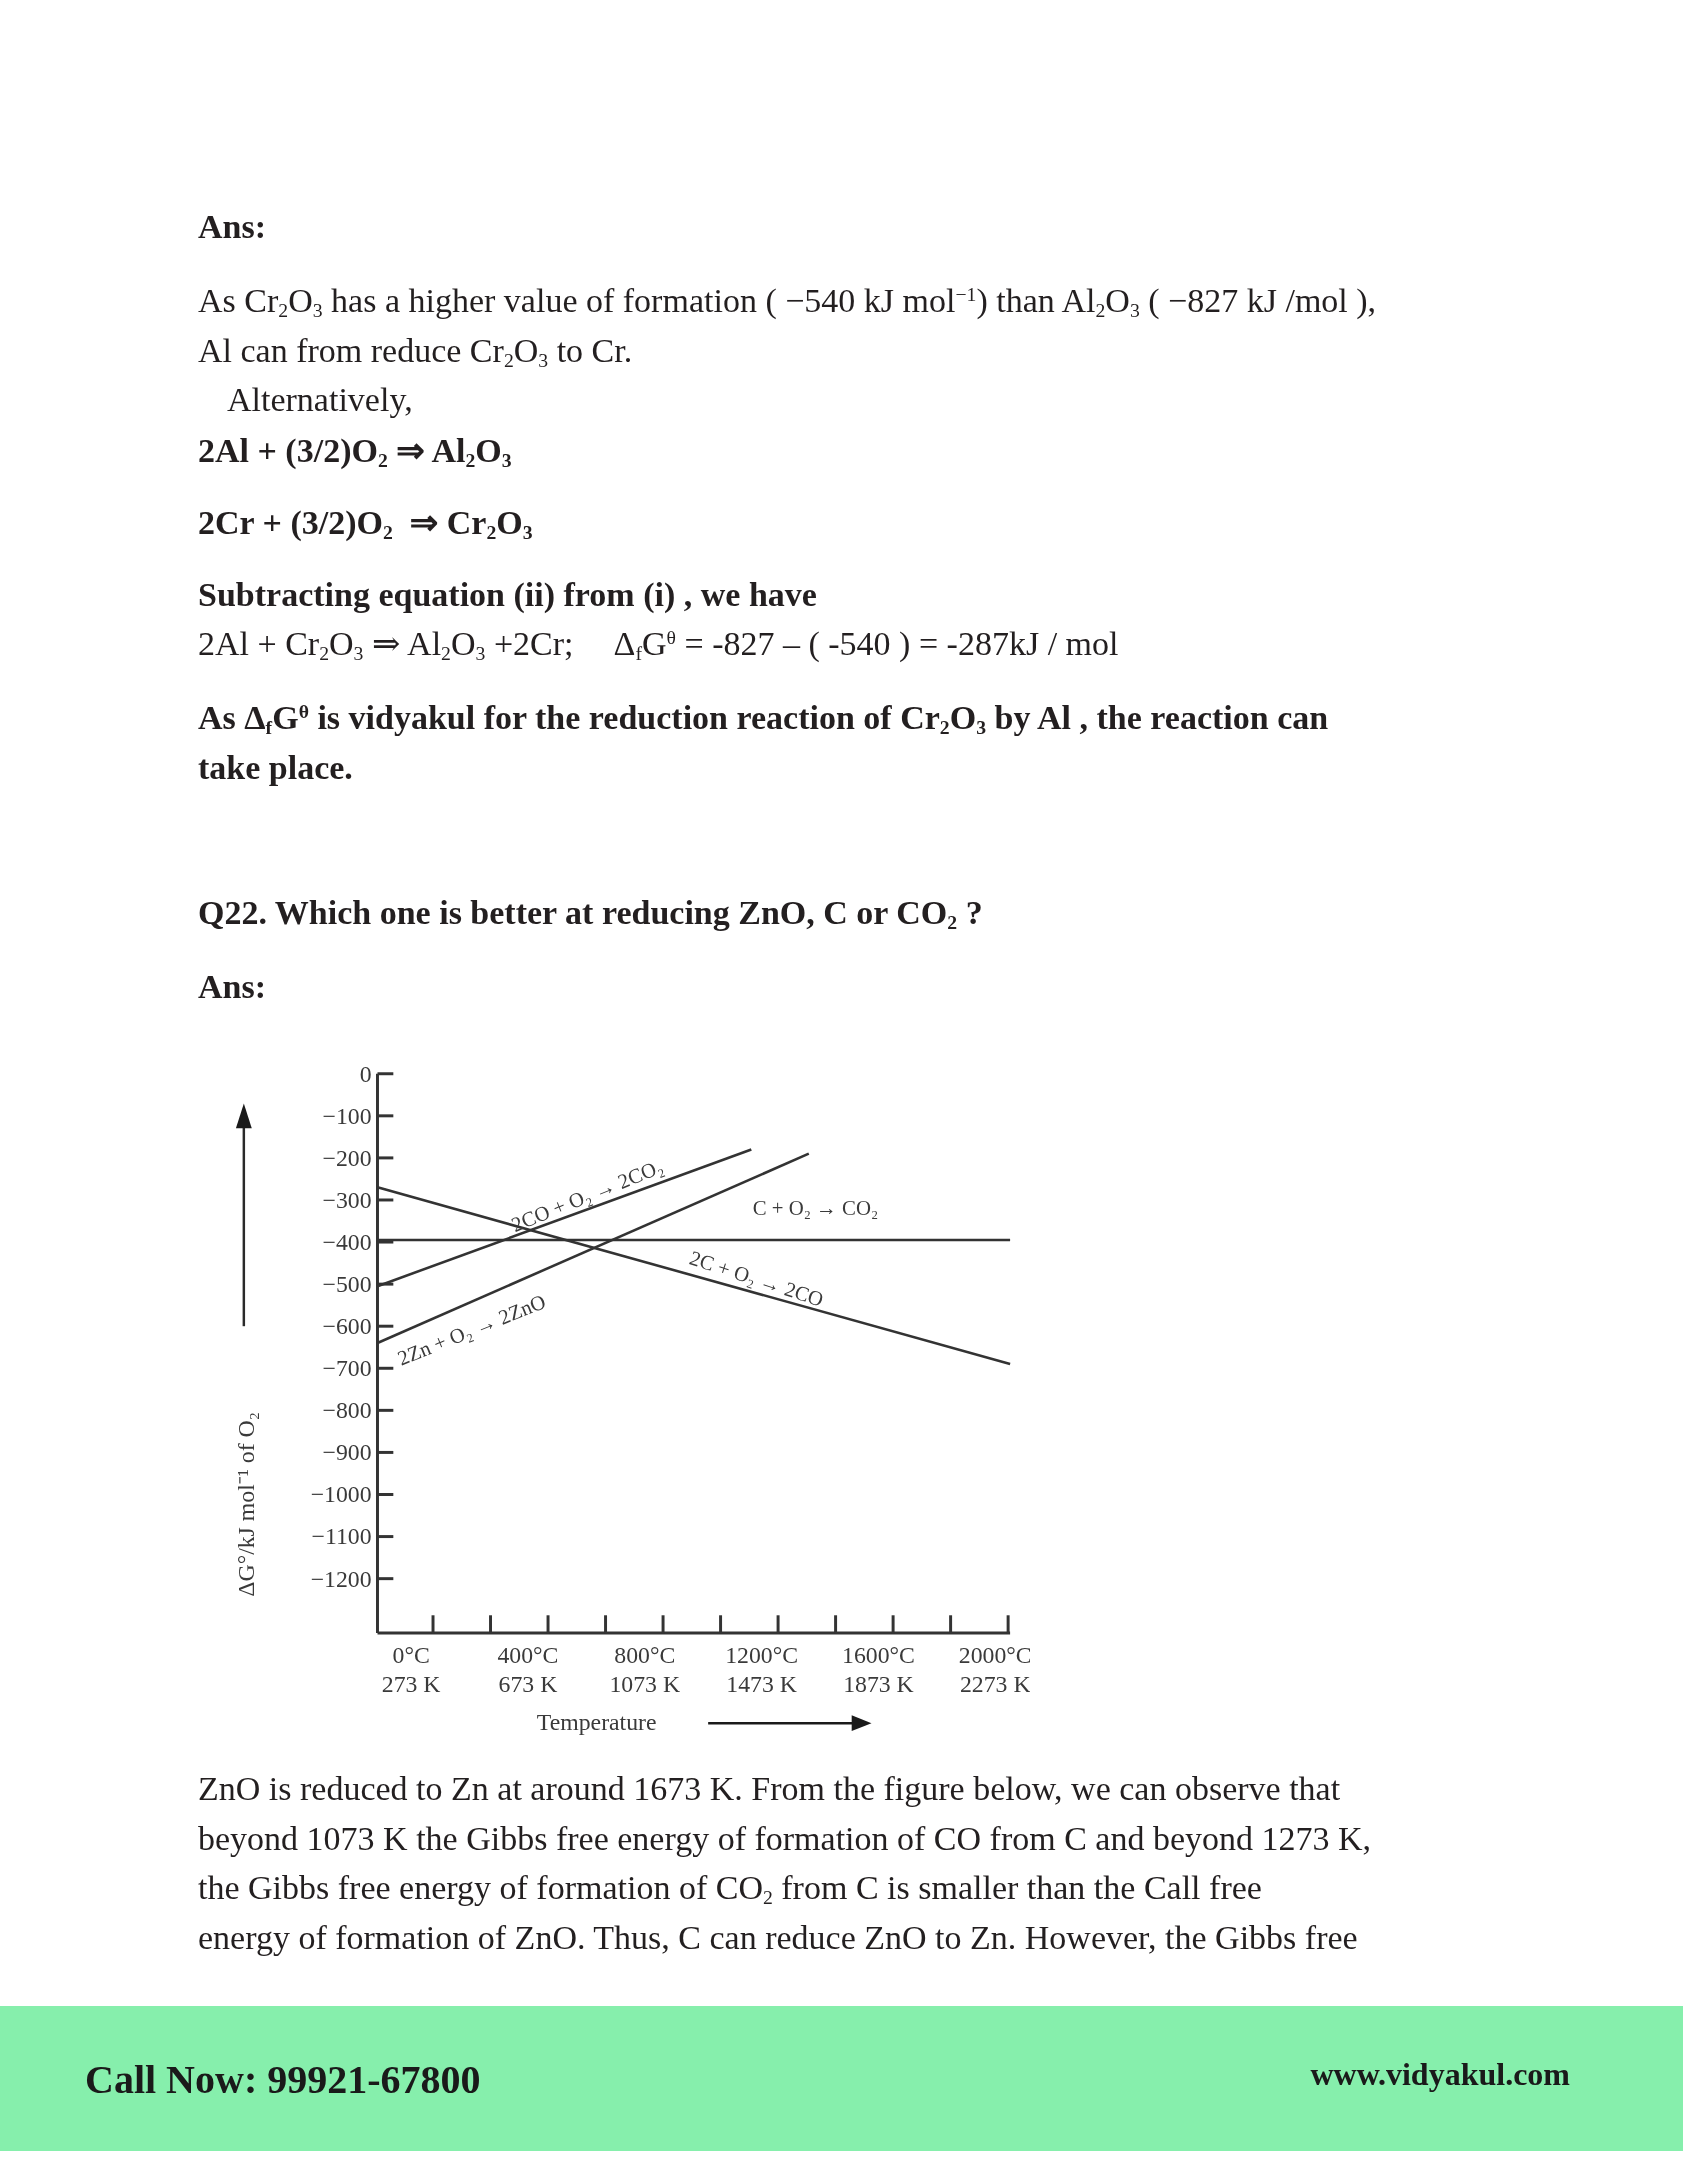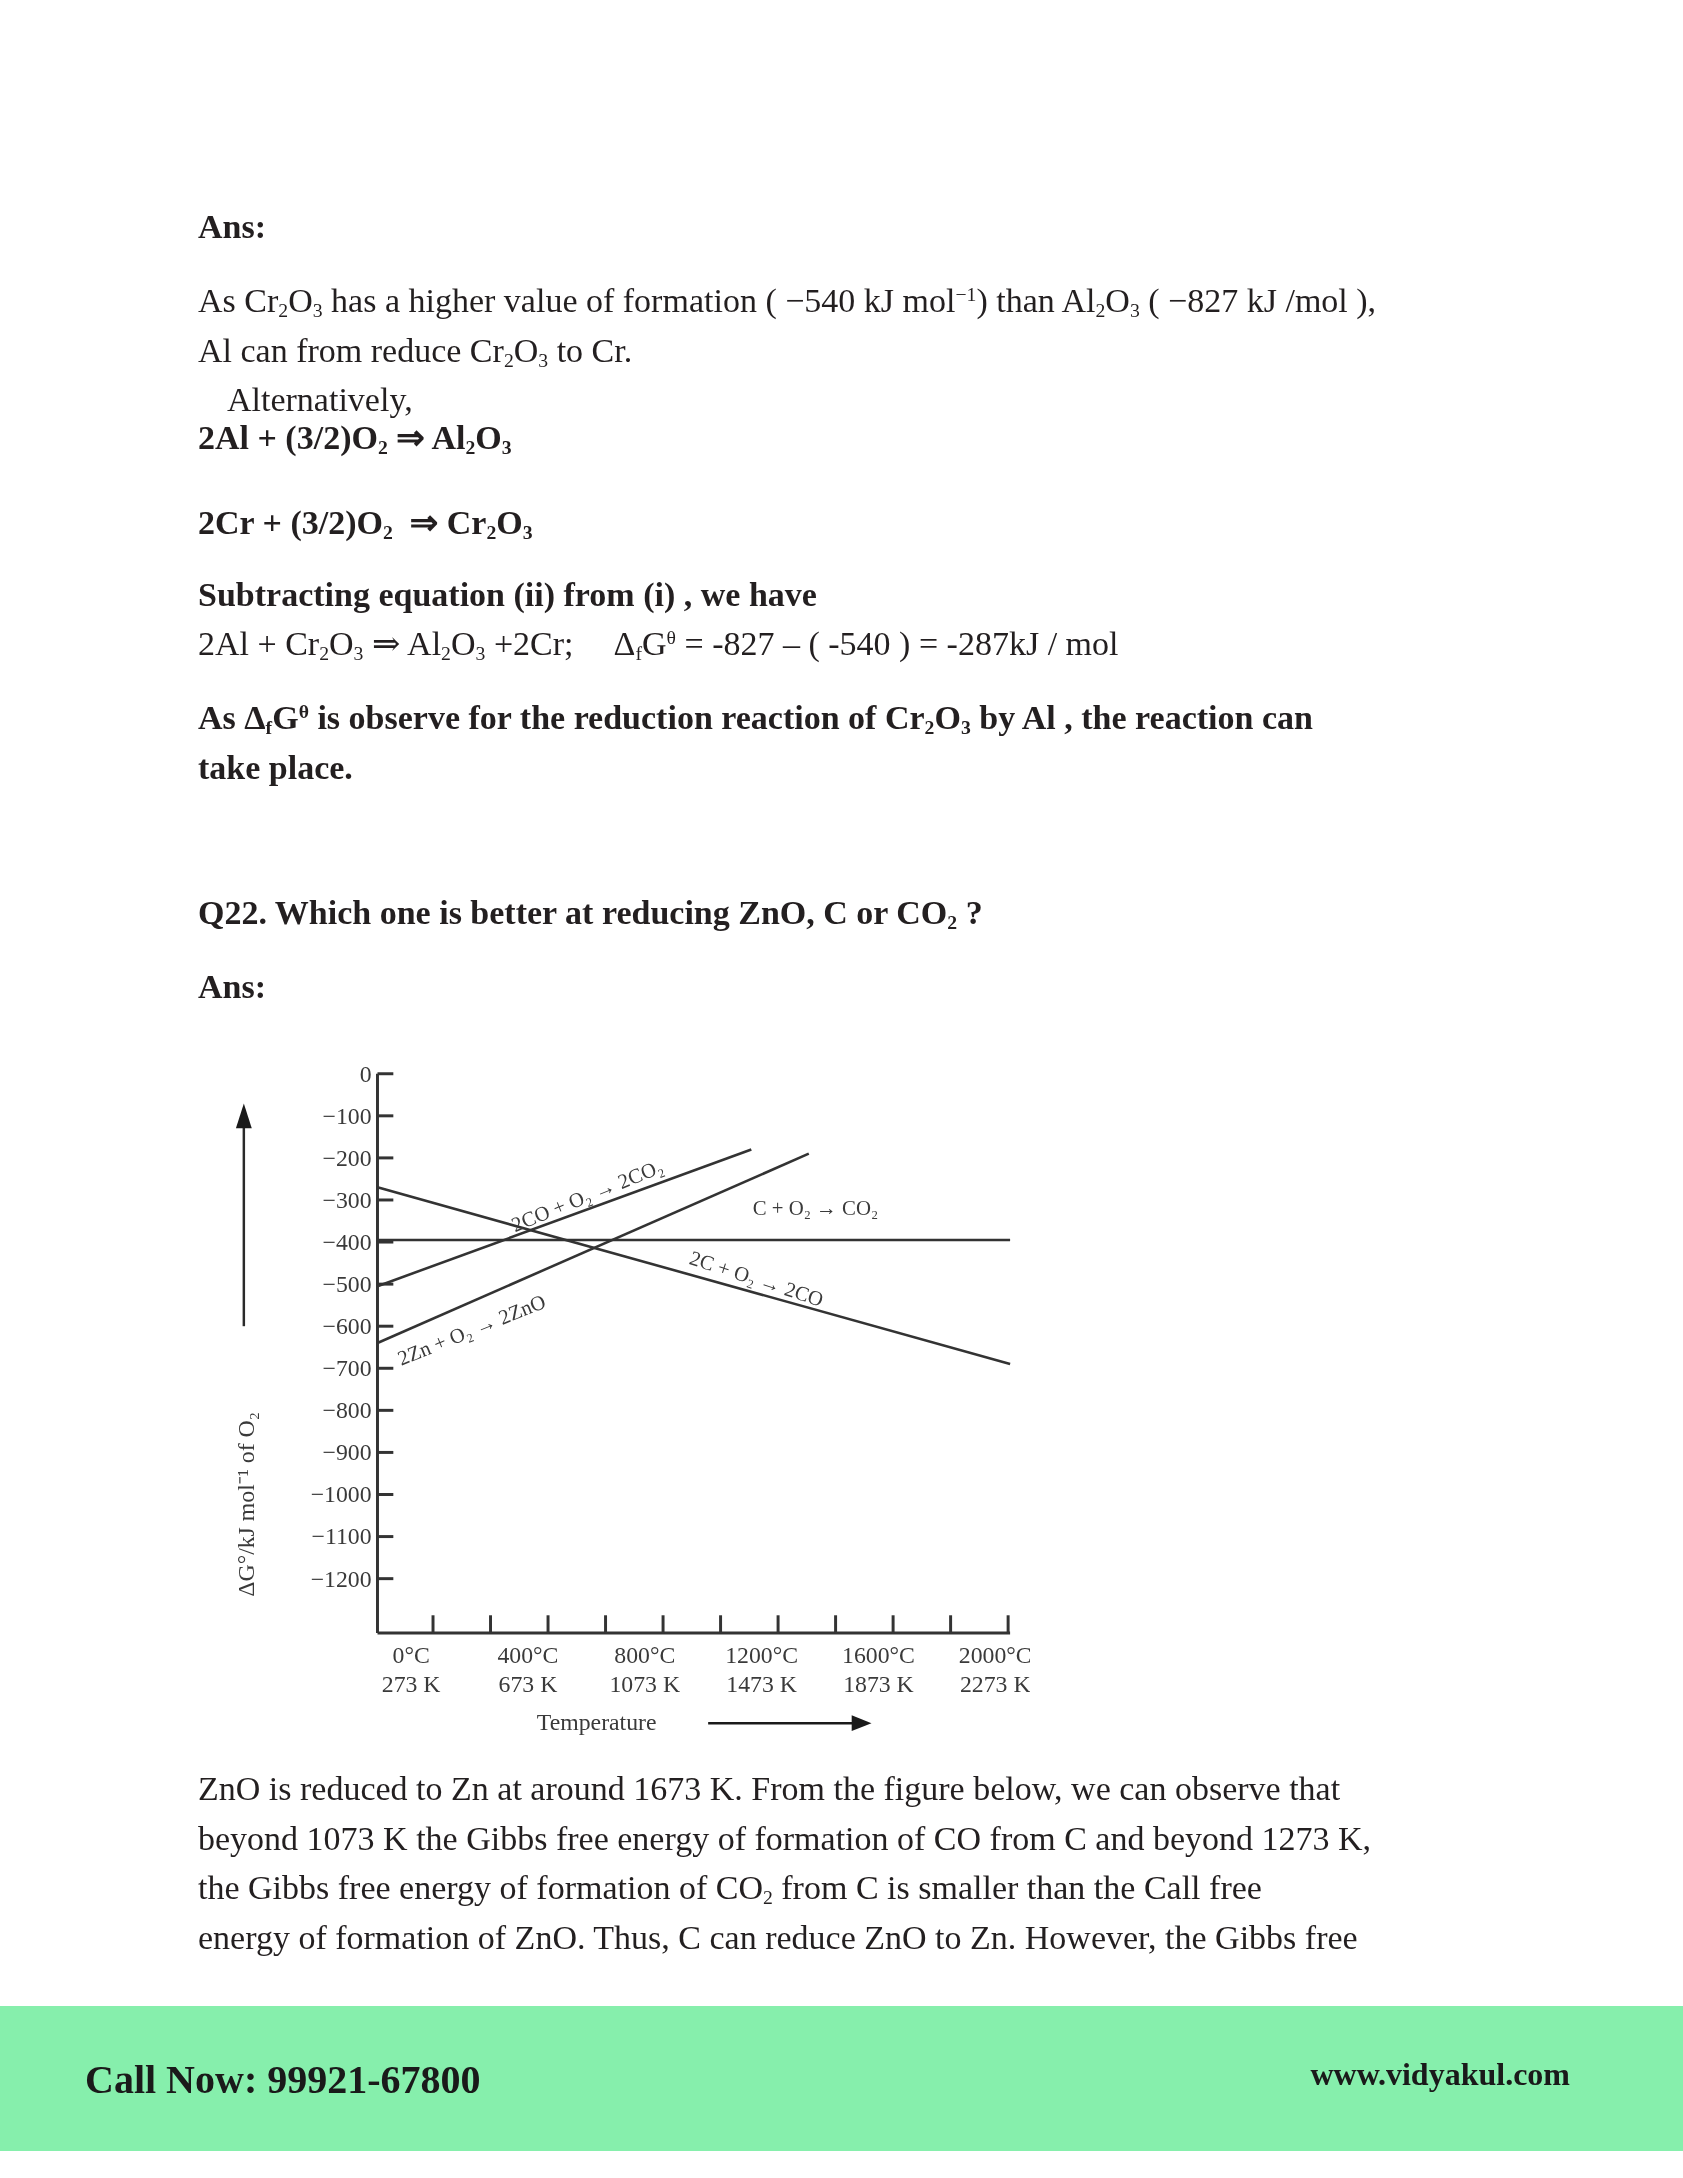--- a/index.html
+++ b/index.html
@@ -25,29 +25,29 @@
 <body>
 
 <div class="p b" style="top:202px;">Ans:</div>
 
 <div class="p" style="top:276px;"><span>As Cr</span><sub>2</sub><span>O</span><sub>3</sub><span> has a higher value of formation ( −540 kJ mol</span><sup>−1</sup><span>) than Al</span><sub>2</sub><span>O</span><sub>3</sub><span> ( −827 kJ /mol ),</span></div>
 
 <div class="p" style="top:326px;"><span>Al can from reduce Cr</span><sub>2</sub><span>O</span><sub>3</sub><span> to Cr.</span></div>
 
 <div class="p" style="top:375px;margin-left:29px;">Alternatively,</div>
 
-<div class="p b" style="top:413px;"><span>2Al + (3/2)O</span><sub>2</sub><span> ⇒ Al</span><sub>2</sub><span>O</span><sub>3</sub></div>
+<div class="p b" style="top:426px;"><span>2Al + (3/2)O</span><sub>2</sub><span> ⇒ Al</span><sub>2</sub><span>O</span><sub>3</sub></div>
 
 <div class="p b" style="top:498px;"><span>2Cr + (3/2)O</span><sub>2</sub><span style="white-space:pre">  ⇒ Cr</span><sub>2</sub><span>O</span><sub>3</sub></div>
 
 <div class="p b" style="top:570px;">Subtracting equation (ii) from (i) , we have</div>
 
 <div class="p" style="top:619px;"><span>2Al + Cr</span><sub>2</sub><span>O</span><sub>3</sub><span> ⇒ Al</span><sub>2</sub><span>O</span><sub>3</sub><span> +2Cr;</span><span class="gap"></span><span>Δ</span><sub>f</sub><span>G</span><sup>θ</sup><span> = -827 – ( -540 ) = -287kJ / mol</span></div>
 
-<div class="p b" style="top:693px;"><span>As Δ</span><sub>f</sub><span>G</span><sup>θ</sup><span> is observe for the reduction reaction of Cr</span><sub>2</sub><span>O</span><sub>3</sub><span> by Al , the reaction can</span></div>
+<div class="p b" style="top:693px;"><span>As Δ</span><sub>f</sub><span>G</span><sup>θ</sup><span> is vidyakul for the reduction reaction of Cr</span><sub>2</sub><span>O</span><sub>3</sub><span> by Al , the reaction can</span></div>
 
 <div class="p b" style="top:743px;">take place.</div>
 
 <div class="p b" style="top:888px;"><span>Q22. Which one is better at reducing ZnO, C or CO</span><sub>2</sub><span> ?</span></div>
 
 <div class="p b" style="top:962px;">Ans:</div>
 
 <div id="chart">
   <svg viewBox="0 0 820 700" xmlns="http://www.w3.org/2000/svg">
 

